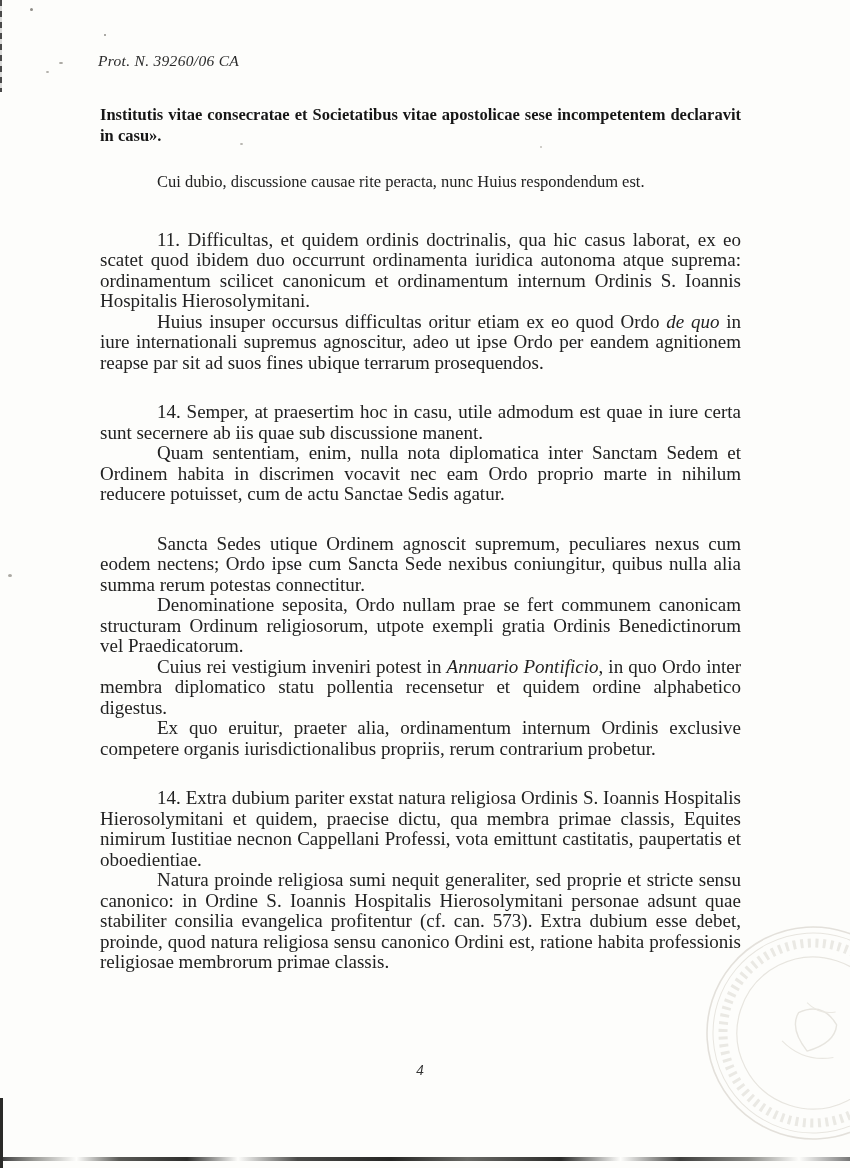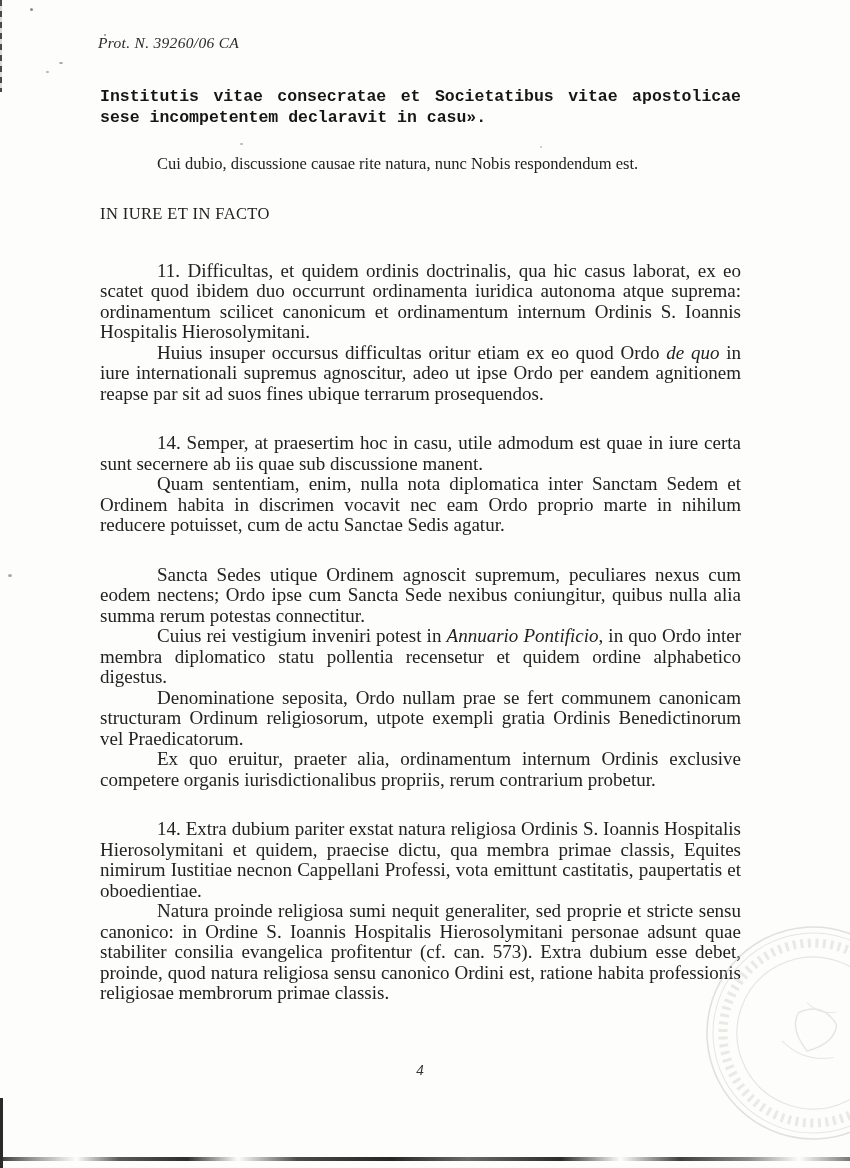--- a/index.html
+++ b/index.html
@@ -3,29 +3,29 @@
 <meta charset="utf-8">
 <style>
   html,body { margin:0; padding:0; background:#e8e8e8; }
   .page {
     position:relative; width:850px; height:1168px;
     background:#fdfdfb; overflow:hidden;
     font-family:"Liberation Serif", serif;
     color:#1e1e1e;
   }
   .content {
-    position:absolute; left:100px; top:34px; width:641px;
+    position:absolute; left:100px; top:52px; width:641px;
   }
   .prot {
     font-style:italic; font-size:15.5px; margin-left:-2px;
     color:#2a2a2a; letter-spacing:0.3px;
   }
   .intro-bold {
     margin-top:34px; font-weight:bold; font-size:16.5px; line-height:21px;
-    text-align:justify; color:#161616;font-family:Liberation Mono, monospace;
+    text-align:justify; color:#161616;
   }
   .responsum {
     margin-top:26px; font-size:16.5px; line-height:20.5px;
     text-indent:57px; color:#222;
   }
   .heading {
     margin-top:29px; font-size:16.5px; letter-spacing:0.4px; color:#222;
   }
   .section { margin-top:29px; }
   .section:first-child { margin-top:37px; }
@@ -70,35 +70,34 @@
   .s7{left:540px;top:146px;width:2px;height:2px;background:#c0beb8;}
 </style>
 </head>
 <body>
 
 <div class="page">
 
   <div class="content">
     <div class="prot">Prot. N. 39260/06 CA</div>
     <p class="intro-bold">Institutis vitae consecratae et Societatibus vitae apostolicae sese incompetentem declaravit in casu».</p>
-    <p class="responsum">Cui dubio, discussione causae rite natura, nunc Nobis respondendum est.</p>
-    <div class="heading">IN IURE ET IN FACTO</div>
+    <p class="responsum">Cui dubio, discussione causae rite peracta, nunc Huius respondendum est.</p>
     <div>
         <div class="section">
           <p class="para"><span>11. Difficultas, et quidem ordinis doctrinalis, qua hic casus laborat, ex eo scatet quod ibidem duo occurrunt ordinamenta iuridica autonoma atque suprema: ordinamentum scilicet canonicum et ordinamentum internum Ordinis S. Ioannis Hospitalis Hierosolymitani.</span></p>
           <p class="para"><span>Huius insuper occursus difficultas oritur etiam ex eo quod Ordo </span><em>de quo</em><span> in iure internationali supremus agnoscitur, adeo ut ipse Ordo per eandem agnitionem reapse par sit ad suos fines ubique terrarum prosequendos.</span></p>
         </div>
         <div class="section">
           <p class="para"><span>14. Semper, at praesertim hoc in casu, utile admodum est quae in iure certa sunt secernere ab iis quae sub discussione manent.</span></p>
           <p class="para"><span>Quam sententiam, enim, nulla nota diplomatica inter Sanctam Sedem et Ordinem habita in discrimen vocavit nec eam Ordo proprio marte in nihilum reducere potuisset, cum de actu Sanctae Sedis agatur.</span></p>
         </div>
         <div class="section">
           <p class="para"><span>Sancta Sedes utique Ordinem agnoscit supremum, peculiares nexus cum eodem nectens; Ordo ipse cum Sancta Sede nexibus coniungitur, quibus nulla alia summa rerum potestas connectitur.</span></p>
+          <p class="para"><span>Denominatione seposita, Ordo nullam prae se fert communem canonicam structuram Ordinum religiosorum, utpote exempli gratia Ordinis Benedictinorum vel Praedicatorum.</span></p>
           <p class="para"><span>Cuius rei vestigium inveniri potest in </span><em>Annuario Pontificio</em><span>, in quo Ordo inter membra diplomatico statu pollentia recensetur et quidem ordine alphabetico digestus.</span></p>
-          <p class="para"><span>Denominatione seposita, Ordo nullam prae se fert communem canonicam structuram Ordinum religiosorum, utpote exempli gratia Ordinis Benedictinorum vel Praedicatorum.</span></p>
           <p class="para"><span>Ex quo eruitur, praeter alia, ordinamentum internum Ordinis exclusive competere organis iurisdictionalibus propriis, rerum contrarium probetur.</span></p>
         </div>
         <div class="section">
           <p class="para"><span>14. Extra dubium pariter exstat natura religiosa Ordinis S. Ioannis Hospitalis Hierosolymitani et quidem, praecise dictu, qua membra primae classis, Equites nimirum Iustitiae necnon Cappellani Professi, vota emittunt castitatis, paupertatis et oboedientiae.</span></p>
           <p class="para"><span>Natura proinde religiosa sumi nequit generaliter, sed proprie et stricte sensu canonico: in Ordine S. Ioannis Hospitalis Hierosolymitani personae adsunt quae stabiliter consilia evangelica profitentur (cf. can. 573). Extra dubium esse debet, proinde, quod natura religiosa sensu canonico Ordini est, ratione habita professionis religiosae membrorum primae classis.</span></p>
         </div>
       </div>
   </div>
 
   <div class="page-number">4</div>

